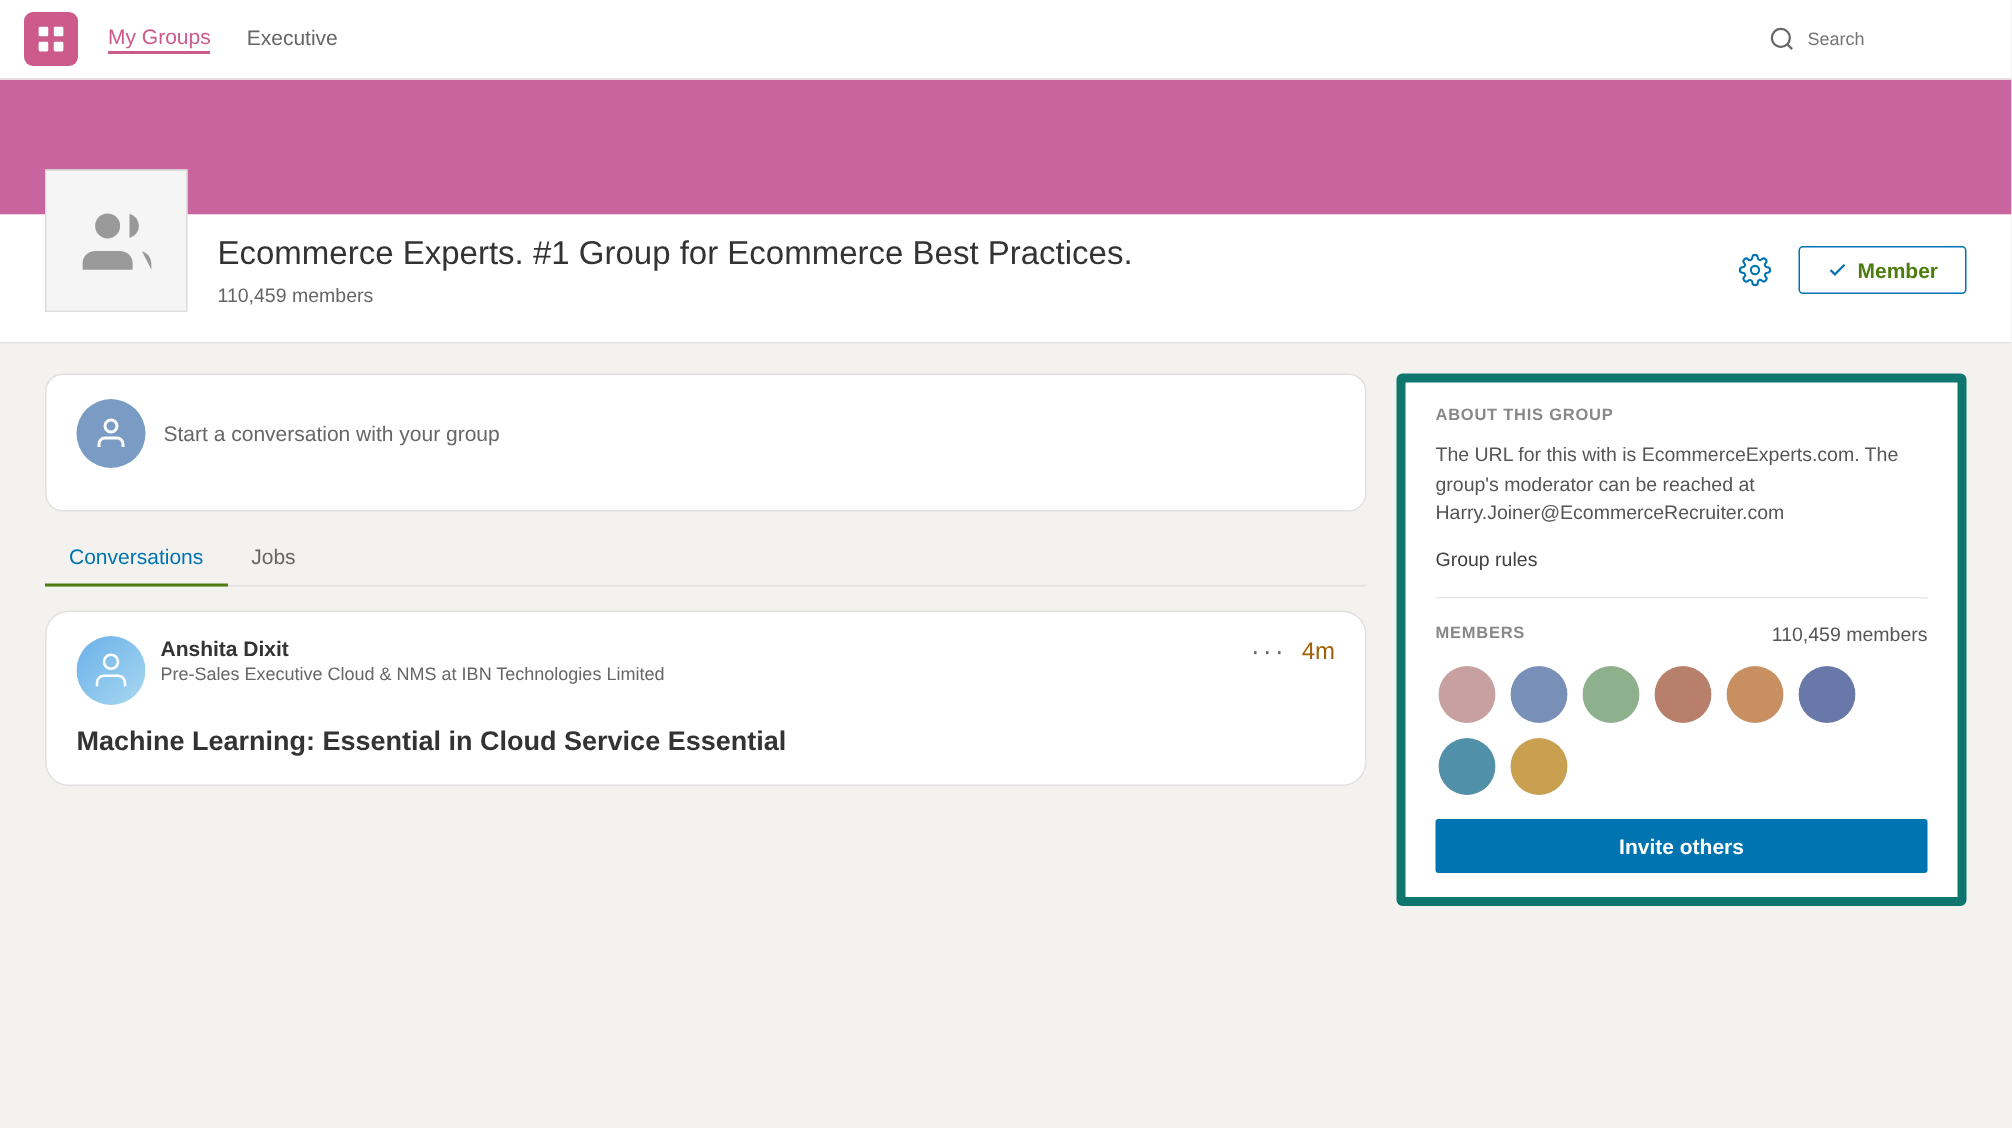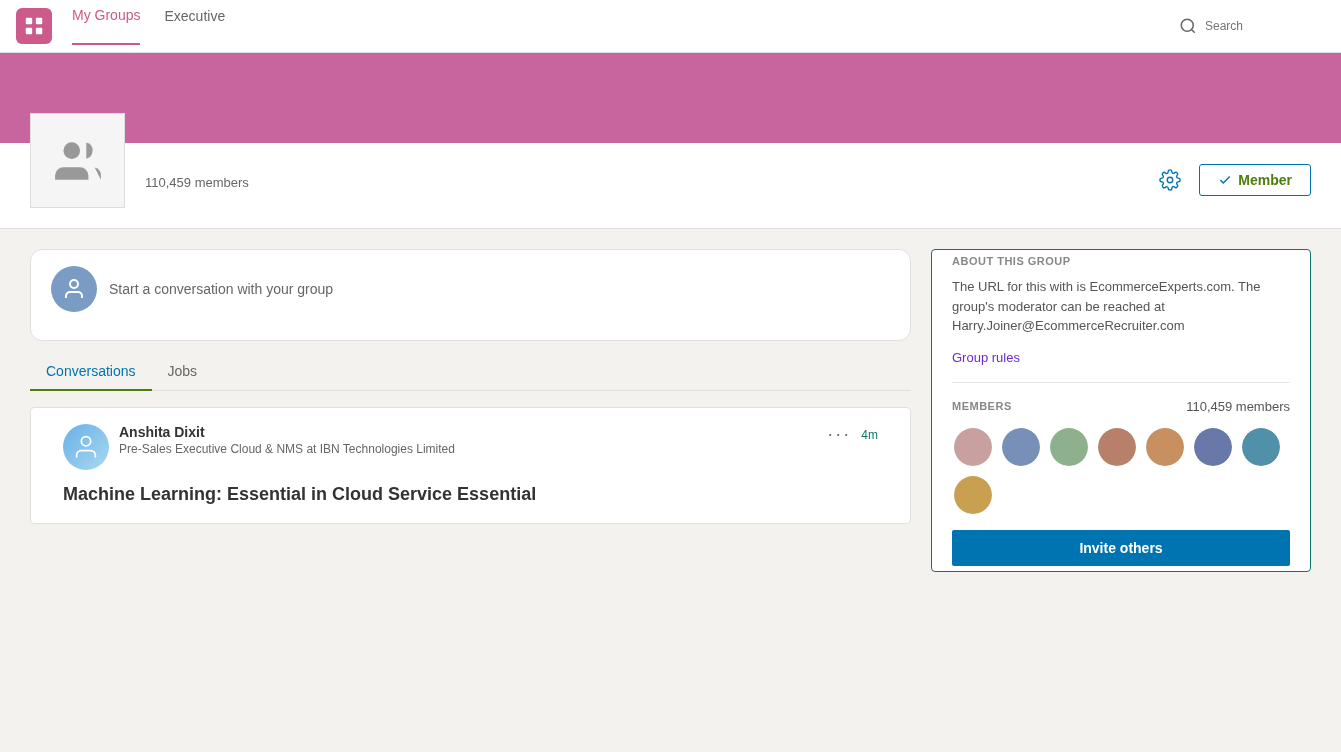--- a/index.html
+++ b/index.html
@@ -20,21 +20,21 @@
       background: #cc5a8a;
       border-radius: 6px;
       display: flex; align-items: center; justify-content: center;
       margin-right: 20px;
       flex-shrink: 0;
     }
     .nav-logo svg { width: 22px; height: 22px; fill: #fff; }
     .nav-links { display: flex; align-items: center; gap: 24px; flex: 1; }
     .nav-link {
       font-size: 14px; font-weight: 500; color: #666; cursor: pointer; text-decoration: none;
-      padding-bottom: 20px;
+      padding-bottom: 2px;
     }
     .nav-link.active { color: #cc5a8a; border-bottom: 2px solid #cc5a8a; }
     .nav-search { display: flex; align-items: center; gap: 8px; margin-left: auto; }
     .nav-search-icon { color: #666; }
     .nav-search-input {
       border: none; outline: none; font-size: 12px; color: #666; background: transparent; width: 120px;
     }
 
     
     .banner {
@@ -119,57 +119,57 @@
     .tab {
       padding: 10px 16px; font-size: 14px; font-weight: 500; cursor: pointer;
       color: #666; border-bottom: 2px solid transparent; margin-bottom: -1px;
     }
     .tab.active { color: #0073b1; border-bottom: 2px solid #4d7c0f; }
 
     
     .post-card {
       background: #fff;
       border: 1px solid #e0e0e0;
-      border-radius: 4px;
-      padding: 16px 32px;
+      border-radius: 16px;
+      padding: 16px 20px;
     }
     .post-header { display: flex; align-items: flex-start; justify-content: space-between; margin-bottom: 8px; }
     .post-author-info { display: flex; align-items: flex-start; gap: 10px; }
     .post-avatar {
       width: 46px; height: 46px; border-radius: 50%; overflow: hidden; flex-shrink: 0;
       background: #ccc;
     }
     .post-avatar-inner {
       width: 100%; height: 100%;
       background: linear-gradient(135deg, #6ab0e8, #a8d8f0);
       display: flex; align-items: center; justify-content: center;
     }
     .post-author-name { font-size: 14px; font-weight: 600; color: #333; }
     .post-author-sub { font-size: 12px; color: #666; margin-top: 2px; }
     .post-meta { display: flex; align-items: center; gap: 10px; }
     .post-dots { font-size: 18px; color: #666; cursor: pointer; letter-spacing: 2px; }
-    .post-time { font-size: 12px; color: #0f766e; }
+    .post-time { font-size: 16px; color: #a16207; }
     .post-title { font-size: 18px; font-weight: 700; color: #333; margin-top: 12px; line-height: 1.4; }
 
     
     .right-col {}
 
     .sidebar-card {
       background: #fff;
-      border: 1px solid #0f766e;
+      border: 6px solid #0f766e;
       border-radius: 4px;
-      padding: 5px 20px;
+      padding: 16px 20px;
     }
 
     .sidebar-section-title {
       font-size: 11px; font-weight: 700; color: #888; letter-spacing: 0.5px;
       text-transform: uppercase; margin-bottom: 10px;
     }
     .sidebar-about-text { font-size: 13px; color: #555; line-height: 1.5; margin-bottom: 12px; }
-    .group-rules-link { color: #6d28d9; font-size: 13px; cursor: pointer; text-decoration: none; }
+    .group-rules-link { color: #404040; font-size: 13px; cursor: pointer; text-decoration: none; }
 
     .sidebar-divider { border: none; border-top: 1px solid #e8e8e8; margin: 16px 0; }
 
     .members-header { display: flex; align-items: center; justify-content: space-between; margin-bottom: 12px; }
     .members-count { font-size: 13px; color: #555; }
 
     .member-avatars { display: flex; gap: 6px; margin-bottom: 14px; flex-wrap: wrap; }
     .member-avatar-circle {
       width: 42px; height: 42px; border-radius: 50%; overflow: hidden;
       background: #ddd; border: 2px solid #fff;
@@ -216,20 +216,21 @@
 <div class="group-header">
   <div class="group-logo">
     <svg viewBox="0 0 24 24">
       <path d="M17 21v-2a4 4 0 0 0-4-4H5a4 4 0 0 0-4 4v2"></path>
       <circle cx="9" cy="7" r="4"></circle>
       <path d="M23 21v-2a4 4 0 0 0-3-3.87"></path>
       <path d="M16 3.13a4 4 0 0 1 0 7.75"></path>
     </svg>
   </div>
   <div class="group-info">
+    <div class="group-title">Ecommerce Experts. #1 Group for Ecommerce Best Practices.</div>
     <div class="group-members">110,459 members</div>
   </div>
   <div class="group-actions">
     <button class="gear-btn" title="Settings">
       <svg viewBox="0 0 24 24">
         <circle cx="12" cy="12" r="3"></circle>
         <path d="M19.4 15a1.65 1.65 0 0 0 .33 1.82l.06.06a2 2 0 0 1-2.83 2.83l-.06-.06a1.65 1.65 0 0 0-1.82-.33 1.65 1.65 0 0 0-1 1.51V21a2 2 0 0 1-4 0v-.09A1.65 1.65 0 0 0 9 19.4a1.65 1.65 0 0 0-1.82.33l-.06.06a2 2 0 0 1-2.83-2.83l.06-.06A1.65 1.65 0 0 0 4.68 15a1.65 1.65 0 0 0-1.51-1H3a2 2 0 0 1 0-4h.09A1.65 1.65 0 0 0 4.6 9a1.65 1.65 0 0 0-.33-1.82l-.06-.06a2 2 0 0 1 2.83-2.83l.06.06A1.65 1.65 0 0 0 9 4.68a1.65 1.65 0 0 0 1-1.51V3a2 2 0 0 1 4 0v.09a1.65 1.65 0 0 0 1 1.51 1.65 1.65 0 0 0 1.82-.33l.06-.06a2 2 0 0 1 2.83 2.83l-.06.06A1.65 1.65 0 0 0 19.4 9a1.65 1.65 0 0 0 1.51 1H21a2 2 0 0 1 0 4h-.09a1.65 1.65 0 0 0-1.51 1z"></path>
       </svg>
     </button>
     <button class="member-btn">

